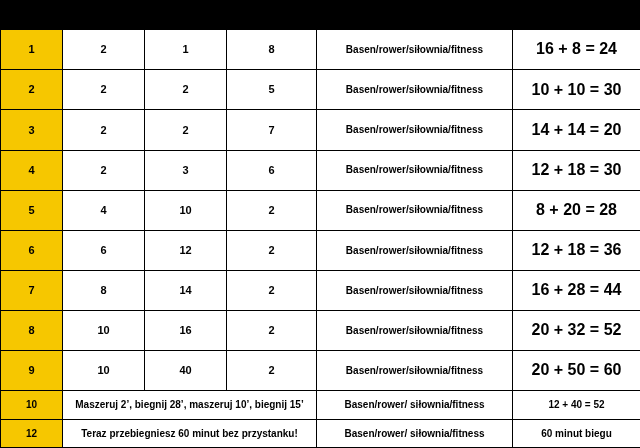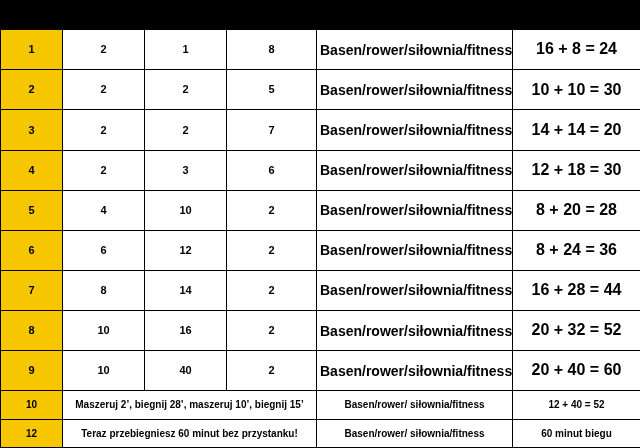--- a/index.html
+++ b/index.html
@@ -43,21 +43,21 @@
     width: 62px;
   }
   td.cell {
     background: #ffffff;
     font-size: 11px;
   }
   td.small {
     font-size: 9.5px;
   }
   td.extra {
-    font-size: 14px;
+    font-size: 10px;
   }
   td.total {
     font-size: 16px;
   }
   tbody tr.tall td {
     font-size: 10px;
   }
   
   col.c0 { width: 62px; }
   col.c1 { width: 82px; }
@@ -128,21 +128,21 @@
       <td class="cell">2</td>
       <td class="cell extra">Basen/rower/siłownia/fitness</td>
       <td class="cell total">8 + 20 = 28</td>
     </tr>
     <tr>
       <td class="week">6</td>
       <td class="cell">6</td>
       <td class="cell">12</td>
       <td class="cell">2</td>
       <td class="cell extra">Basen/rower/siłownia/fitness</td>
-      <td class="cell total">8 + 24 = 36</td>
+      <td class="cell total">12 + 18 = 36</td>
     </tr>
     <tr>
       <td class="week">7</td>
       <td class="cell">8</td>
       <td class="cell">14</td>
       <td class="cell">2</td>
       <td class="cell extra">Basen/rower/siłownia/fitness</td>
       <td class="cell total">16 + 28 = 44</td>
     </tr>
     <tr>
@@ -152,21 +152,21 @@
       <td class="cell">2</td>
       <td class="cell extra">Basen/rower/siłownia/fitness</td>
       <td class="cell total">20 + 32 = 52</td>
     </tr>
     <tr>
       <td class="week">9</td>
       <td class="cell">10</td>
       <td class="cell">40</td>
       <td class="cell">2</td>
       <td class="cell extra">Basen/rower/siłownia/fitness</td>
-      <td class="cell total">20 + 40 = 60</td>
+      <td class="cell total">20 + 50 = 60</td>
     </tr>
 
     <tr class="tall">
       <td class="week">10</td>
       <td class="cell small" colspan="3">Maszeruj 2’, biegnij 28’, maszeruj 10’, biegnij 15’</td>
       <td class="cell extra">Basen/rower/ siłownia/fitness</td>
       <td class="cell total">12 + 40 = 52</td>
     </tr>
     <tr class="tall">
       <td class="week">12</td>

